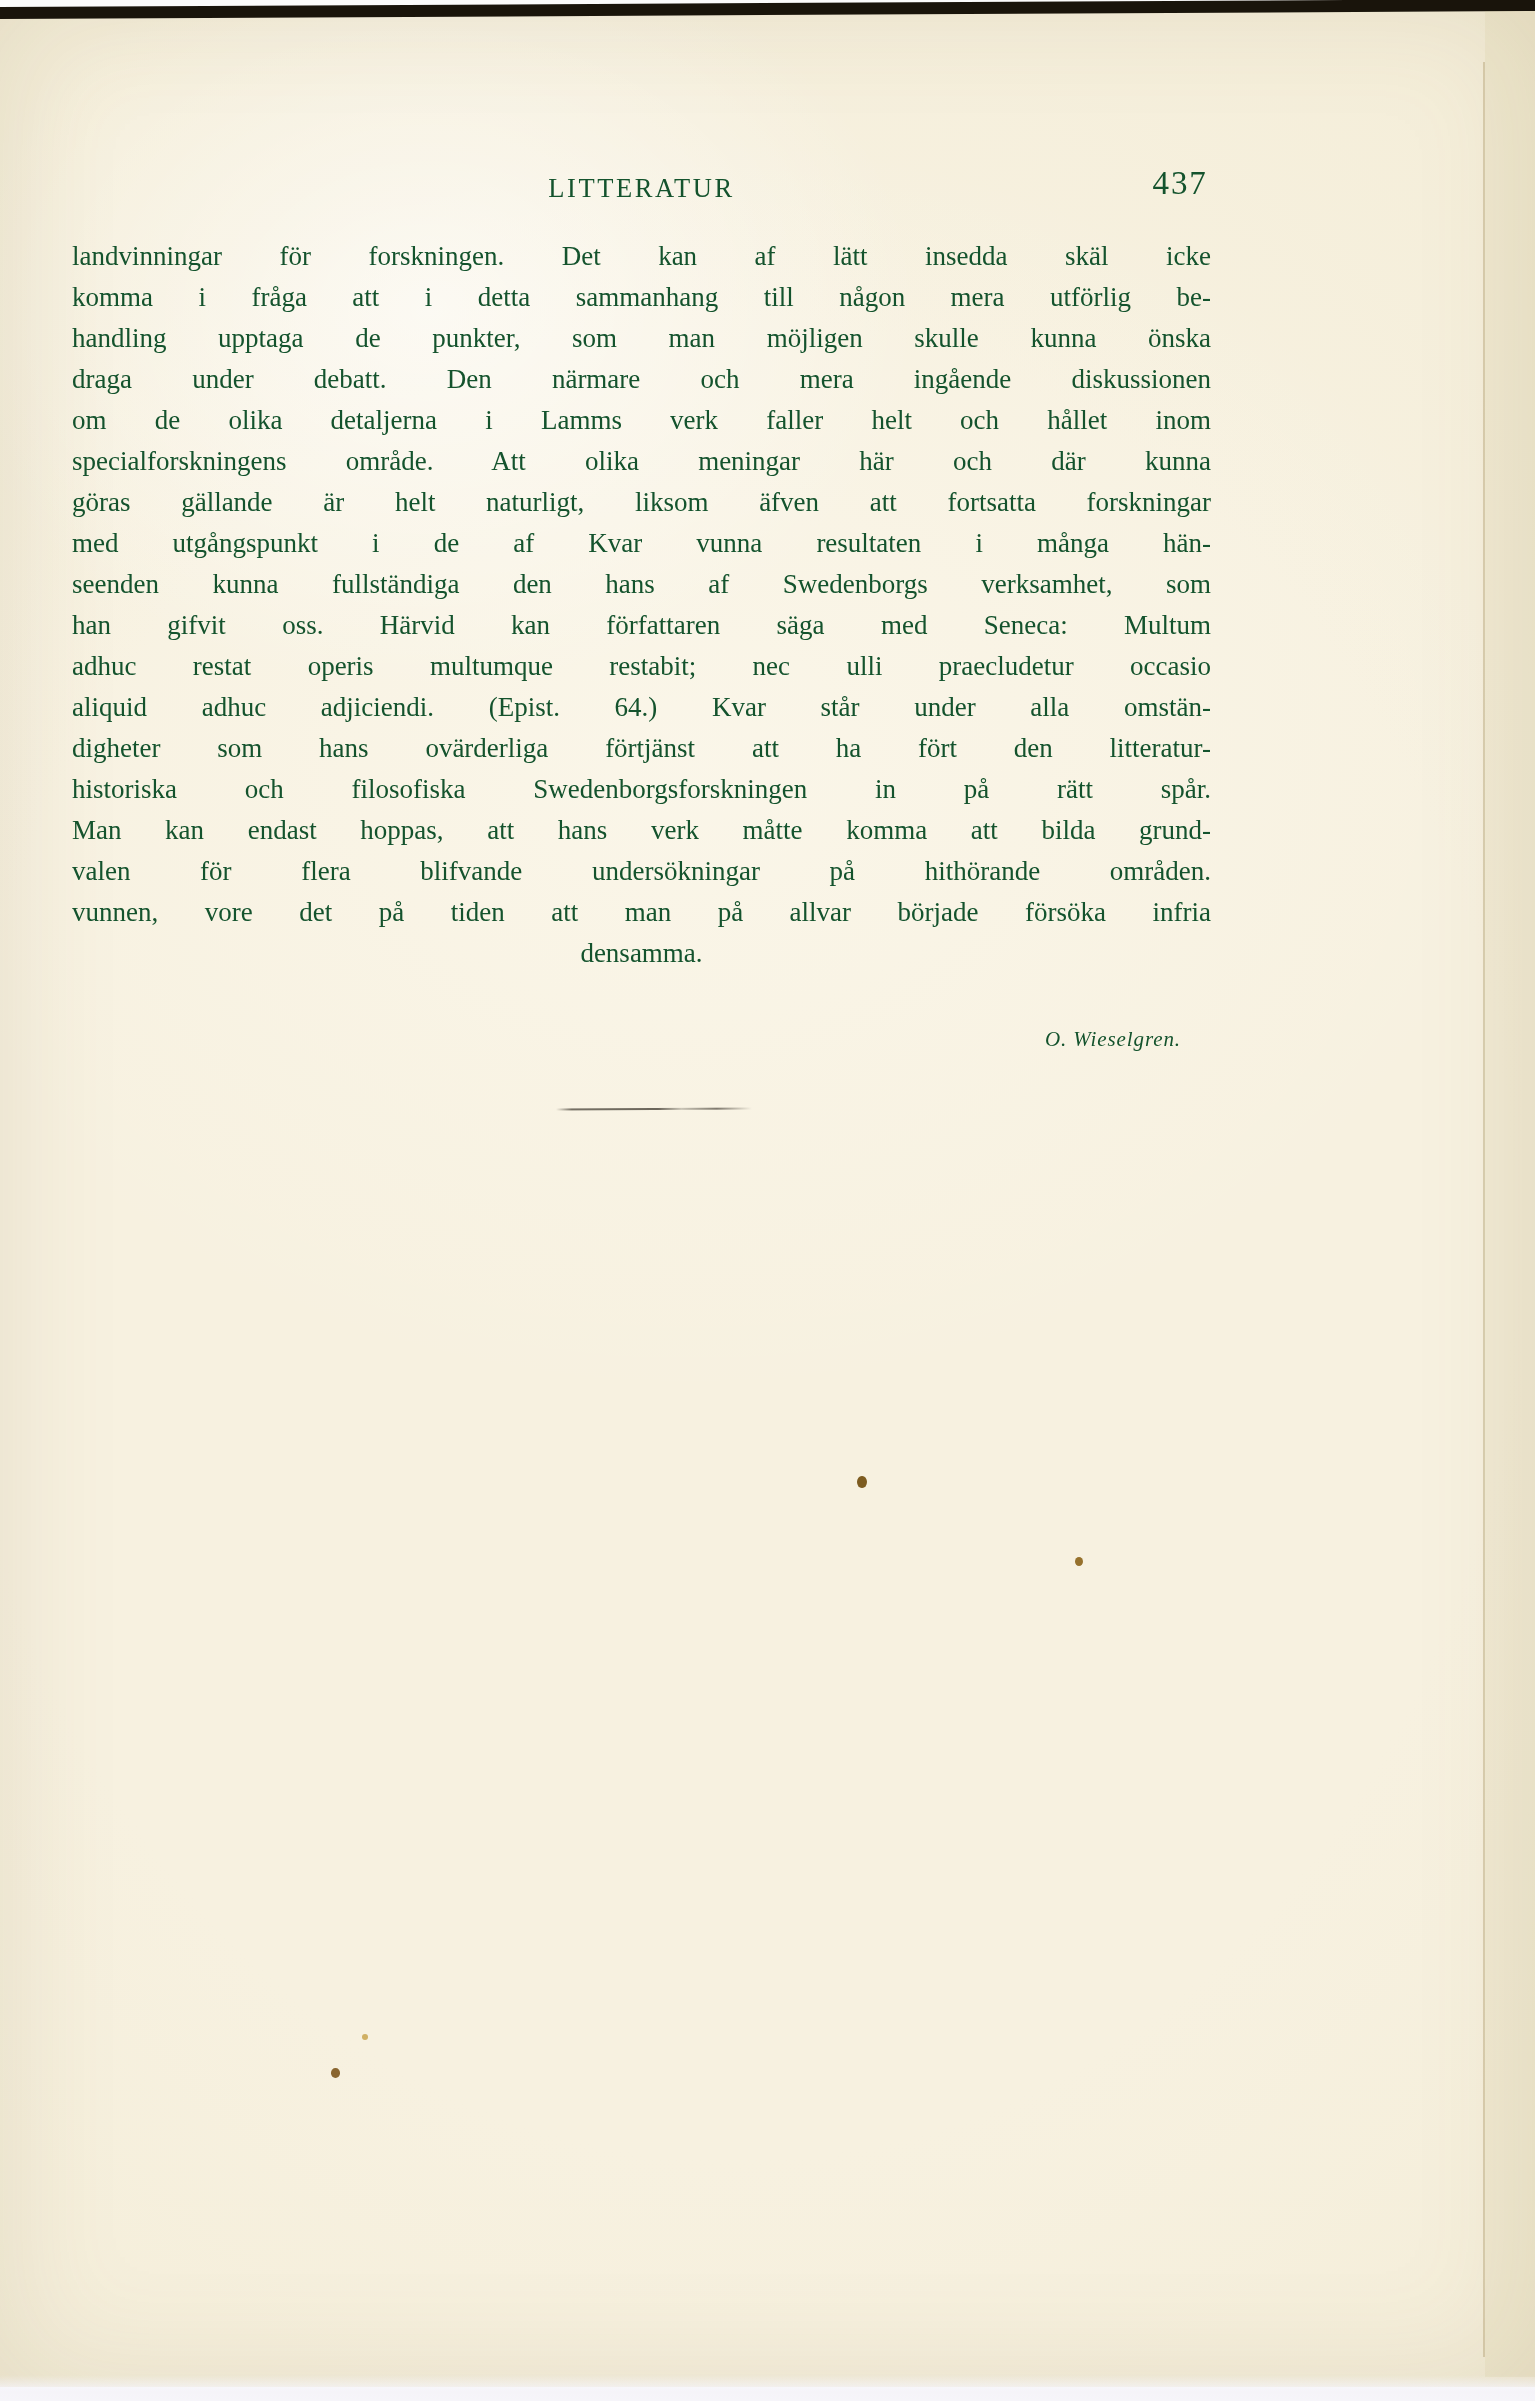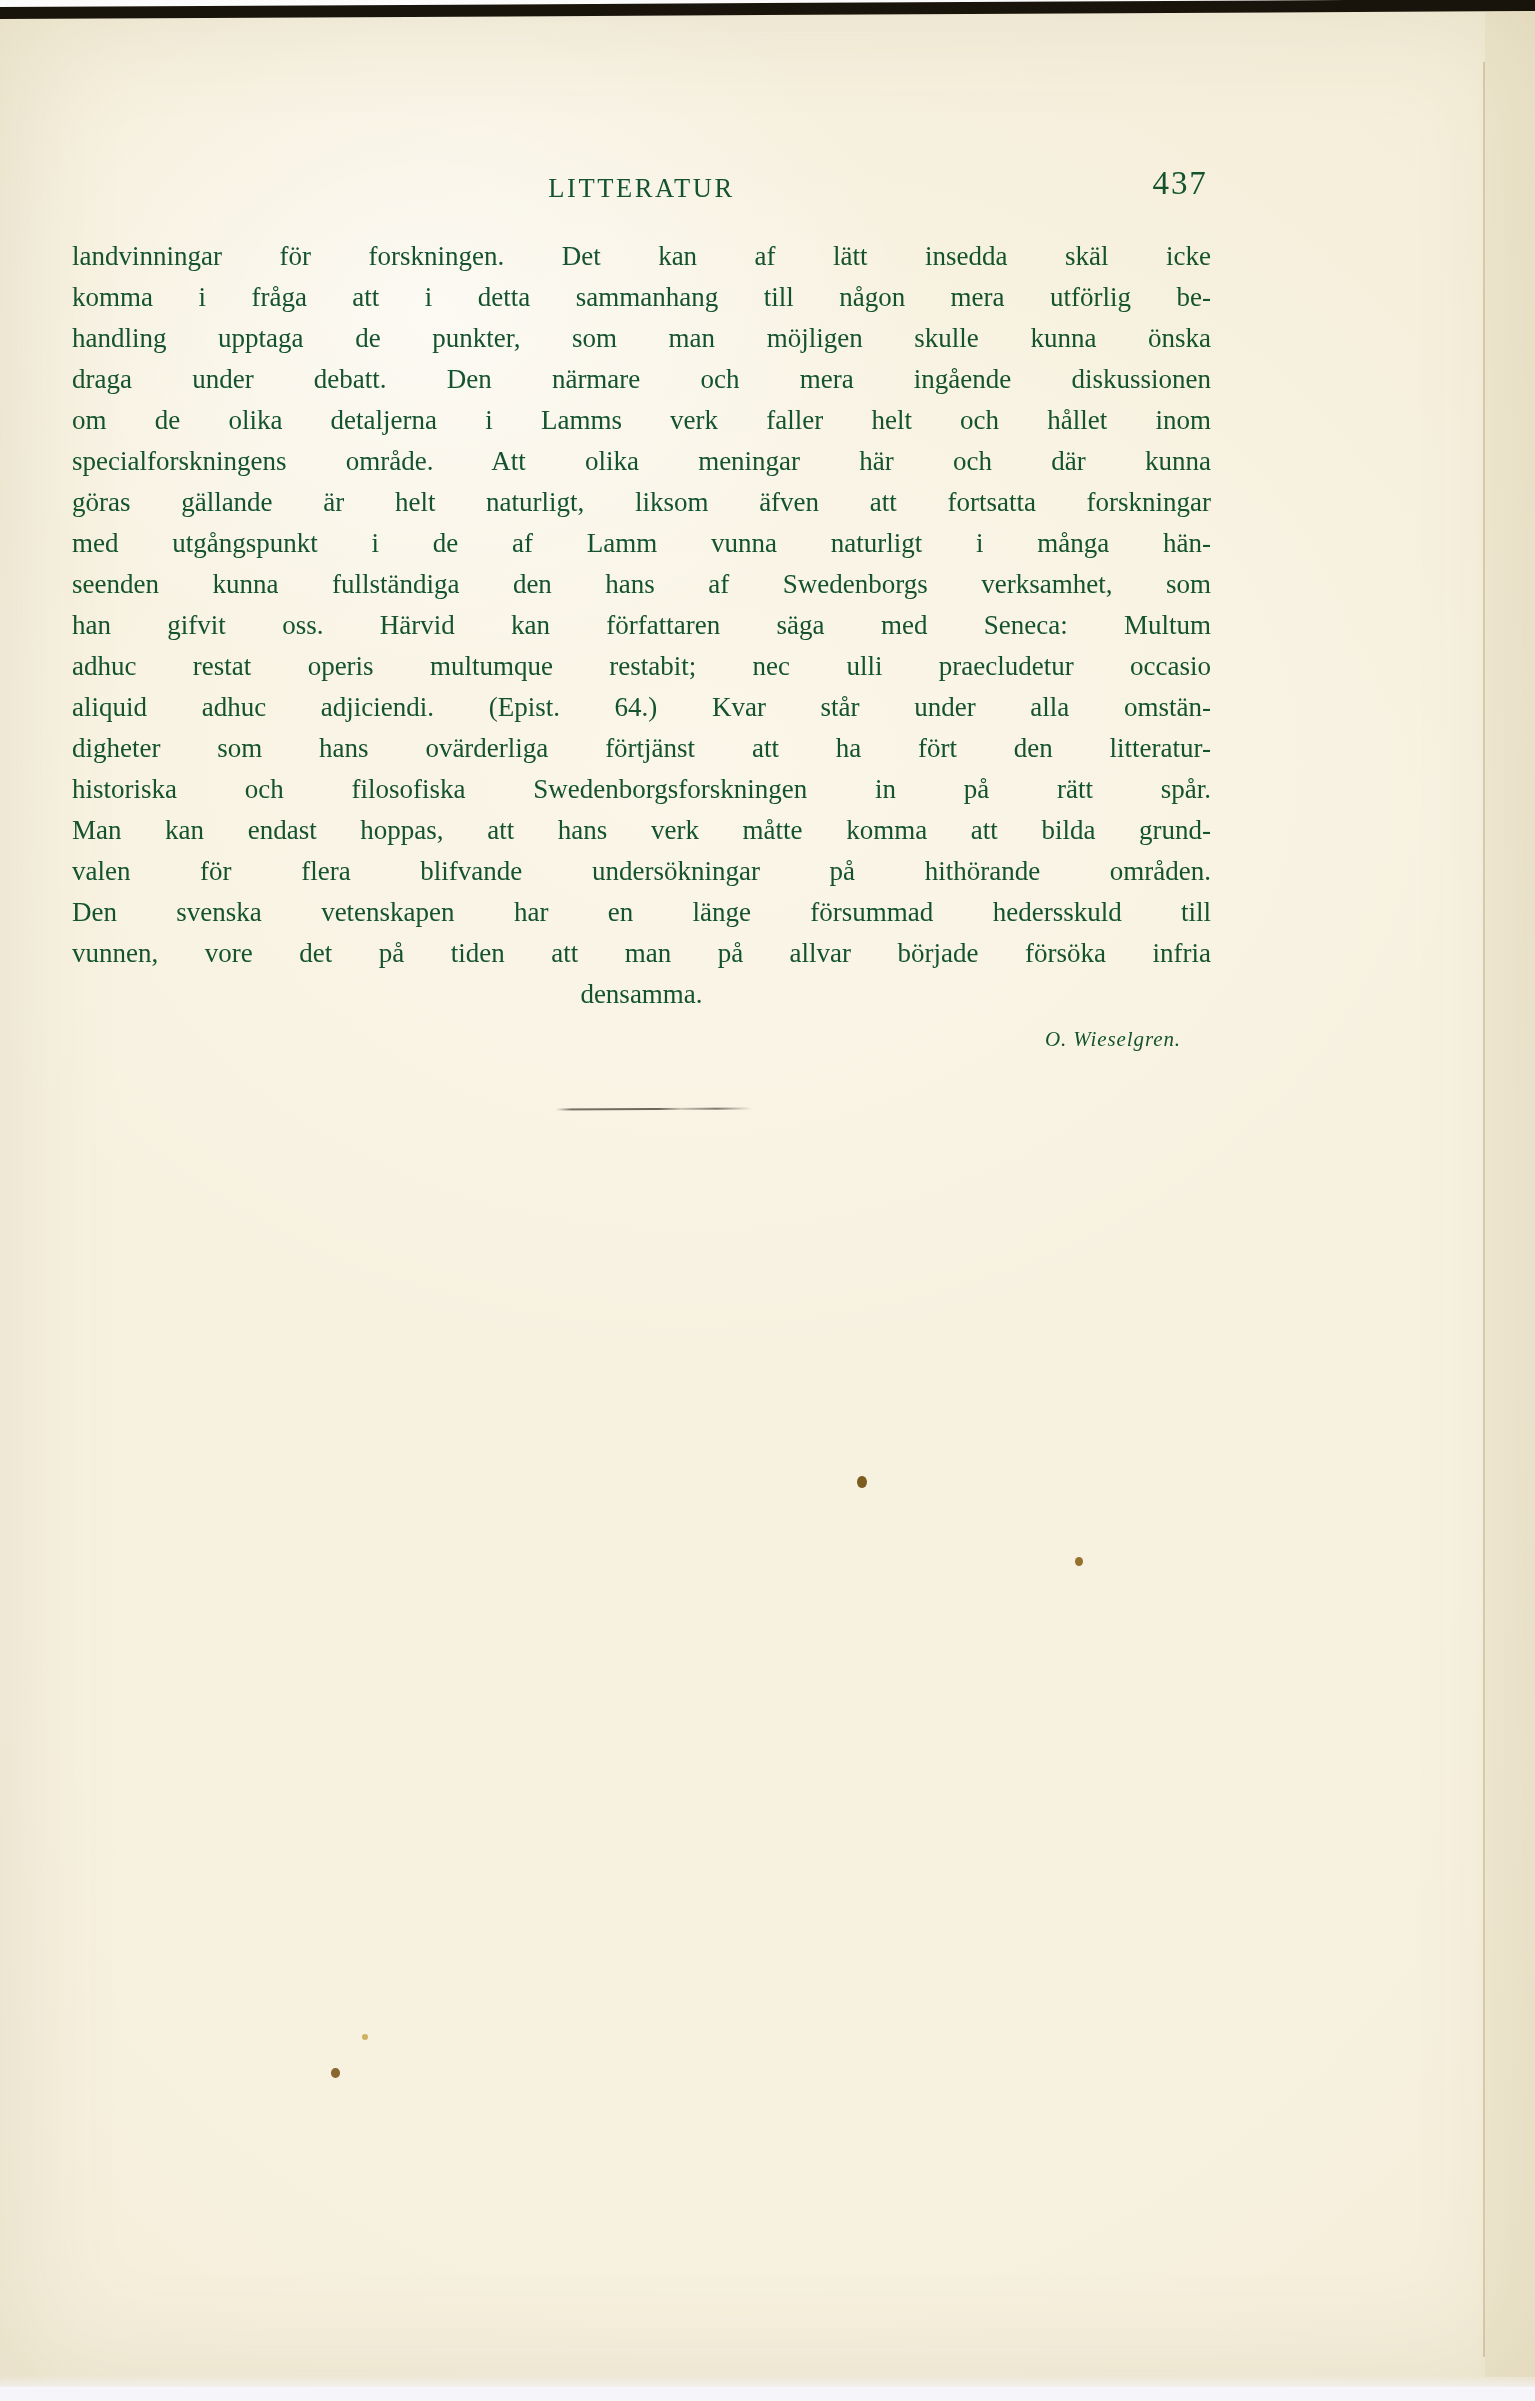--- a/index.html
+++ b/index.html
@@ -159,30 +159,29 @@
     </div>
 
     <div class="body-text">
       <div class="line">landvinningar för forskningen. Det kan af lätt insedda skäl icke</div>
       <div class="line">komma i fråga att i detta sammanhang till någon mera utförlig be-</div>
       <div class="line">handling upptaga de punkter, som man möjligen skulle kunna önska</div>
       <div class="line">draga under debatt. Den närmare och mera ingående diskussionen</div>
       <div class="line">om de olika detaljerna i Lamms verk faller helt och hållet inom</div>
       <div class="line">specialforskningens område. Att olika meningar här och där kunna</div>
       <div class="line">göras gällande är helt naturligt, liksom äfven att fortsatta forskningar</div>
-      <div class="line">med utgångspunkt i de af Lamm vunna naturligt i många hän-</div>
+      <div class="line">med utgångspunkt i de af Kvar vunna resultaten i många hän-</div>
       <div class="line">seenden kunna fullständiga den hans af Swedenborgs verksamhet, som</div>
       <div class="line">han gifvit oss. Härvid kan författaren säga med Seneca: Multum</div>
       <div class="line">adhuc restat operis multumque restabit; nec ulli praecludetur occasio</div>
       <div class="line">aliquid adhuc adjiciendi. (Epist. 64.) Kvar står under alla omstän-</div>
       <div class="line">digheter som hans ovärderliga förtjänst att ha fört den litteratur-</div>
       <div class="line">historiska och filosofiska Swedenborgsforskningen in på rätt spår.</div>
       <div class="line">Man kan endast hoppas, att hans verk måtte komma att bilda grund-</div>
       <div class="line">valen för flera blifvande undersökningar på hithörande områden.</div>
-      <div class="line">Den svenska vetenskapen har en länge försummad hedersskuld till</div>
       <div class="line">vunnen, vore det på tiden att man på allvar började försöka infria</div>
       <div class="line last">densamma.</div>
     </div>
 
     <div class="signature">O. Wieselgren.</div>
   </div>
 
   <div class="divider"></div>
 
   <div class="speck s1"></div>

